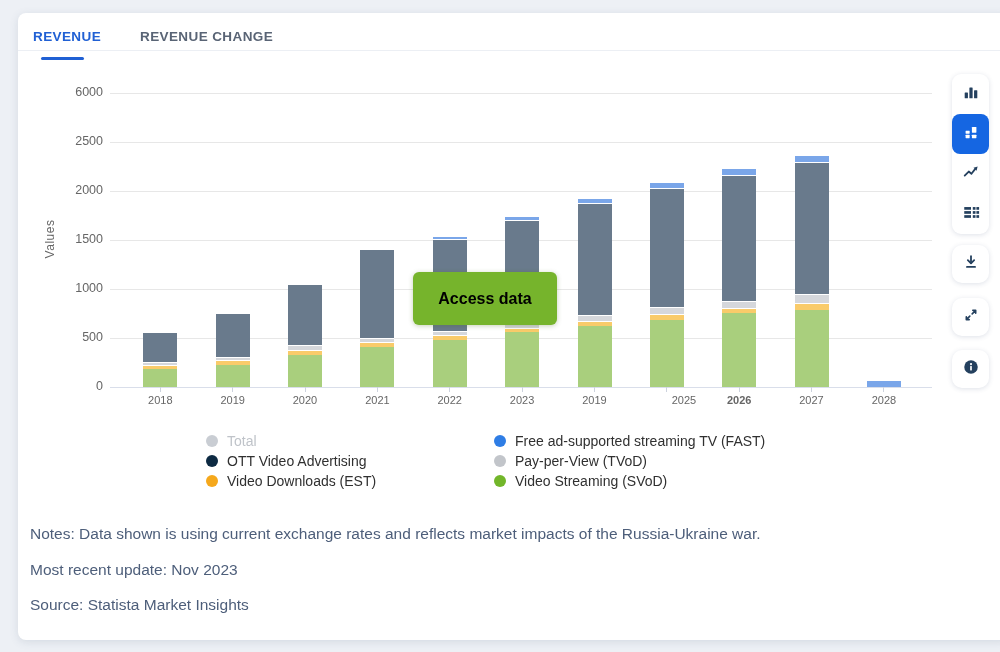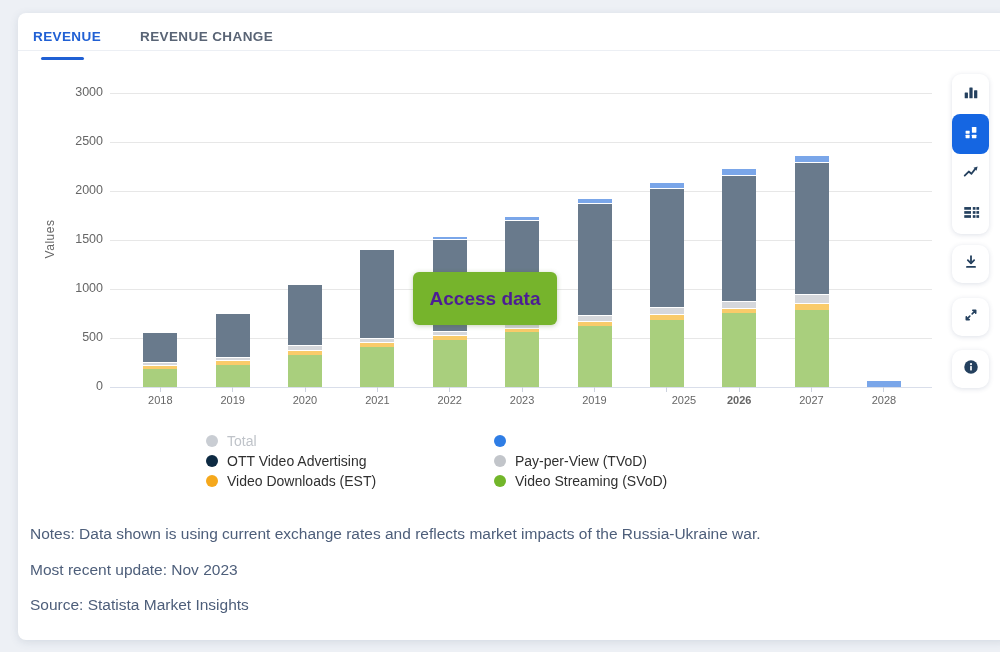--- a/index.html
+++ b/index.html
@@ -19,21 +19,21 @@
   .ytick{position:absolute;left:40px;width:63px;text-align:right;font-size:12.5px;color:#666;}
   .ylabel{position:absolute;left:10px;top:232px;width:80px;text-align:center;font-size:12px;color:#666;
           letter-spacing:.5px;transform:rotate(-90deg);transform-origin:center;}
   .bar{position:absolute;width:34px;bottom:265px;display:flex;flex-direction:column-reverse;cursor:pointer;}
   .seg{width:100%;box-sizing:border-box;}
   .seg + .seg{border-top:1px solid #ffffff;}
   .xtick{position:absolute;top:387px;width:1px;height:5px;background:#cdd3de;}
   .xlab{position:absolute;top:394px;width:60px;text-align:center;font-size:11px;color:#666;}
   
   .access-btn{position:absolute;left:413px;top:272px;width:144px;height:53px;background:#76b42c;
-      border-radius:6px;color:#4c1d95;font-size:19px;font-weight:700;text-align:center;line-height:53px;
+      border-radius:6px;color:#000000;font-size:16px;font-weight:700;text-align:center;line-height:53px;
       cursor:pointer;box-shadow:0 1px 5px rgba(70,100,25,.3);}
   
   .lgd-item{position:absolute;height:20px;display:flex;align-items:center;cursor:pointer;}
   .lgd-dot{width:12px;height:12px;border-radius:50%;margin-right:9px;flex:0 0 12px;}
   .lgd-txt{font-size:14px;color:#303030;white-space:nowrap;}
   .lgd-item.muted .lgd-txt{color:#bfc3c9;}
   
   .tb-group{position:absolute;left:952px;top:74px;width:37px;height:160px;background:#fff;border-radius:9px;
             box-shadow:0 1px 5px rgba(50,70,110,.16);}
   .tb-cell{position:relative;width:37px;height:40px;display:flex;align-items:center;justify-content:center;
@@ -66,21 +66,21 @@
       <div class="ytick" style="top: 330px;">500</div>
       <div class="gridline" style="top: 289px;"></div>
       <div class="ytick" style="top: 281px;">1000</div>
       <div class="gridline" style="top: 240px;"></div>
       <div class="ytick" style="top: 232px;">1500</div>
       <div class="gridline" style="top: 191px;"></div>
       <div class="ytick" style="top: 183px;">2000</div>
       <div class="gridline" style="top: 142px;"></div>
       <div class="ytick" style="top: 134px;">2500</div>
       <div class="gridline" style="top: 93px;"></div>
-      <div class="ytick" style="top: 85px;">3000</div>
+      <div class="ytick" style="top: 85px;">6000</div>
       <div class="bar" style="left: 143.3px;">
         <div class="seg" style="height: 17.6px; background: rgb(169, 207, 125);"></div>
         <div class="seg" style="height: 4.4px; background: rgb(249, 203, 106);"></div>
         <div class="seg" style="height: 2.9px; background: rgb(213, 215, 219);"></div>
         <div class="seg" style="height: 30.4px; background: rgb(105, 122, 140);"></div>
       </div>
       <div class="xtick" style="left: 159.8px;"></div>
       <div class="xlab" style="left: 130.3px;">2018</div>
       <div class="bar" style="left: 215.7px;">
         <div class="seg" style="height: 22.5px; background: rgb(169, 207, 125);"></div>
@@ -177,20 +177,21 @@
       <div class="lgd-item" style="left: 206px; top: 451px;">
         <span class="lgd-dot" style="background: rgb(13, 42, 66);"></span>
         <span class="lgd-txt">OTT Video Advertising</span>
       </div>
       <div class="lgd-item" style="left: 206px; top: 471px;">
         <span class="lgd-dot" style="background: rgb(245, 168, 28);"></span>
         <span class="lgd-txt">Video Downloads (EST)</span>
       </div>
       <div class="lgd-item" style="left: 494px; top: 431px;">
         <span class="lgd-dot" style="background: rgb(46, 125, 229);"></span>
+        <span class="lgd-txt">Free ad-supported streaming TV (FAST)</span>
       </div>
       <div class="lgd-item" style="left: 494px; top: 451px;">
         <span class="lgd-dot" style="background: rgb(194, 197, 202);"></span>
         <span class="lgd-txt">Pay-per-View (TVoD)</span>
       </div>
       <div class="lgd-item" style="left: 494px; top: 471px;">
         <span class="lgd-dot" style="background: rgb(114, 182, 42);"></span>
         <span class="lgd-txt">Video Streaming (SVoD)</span>
       </div>
     </div>

